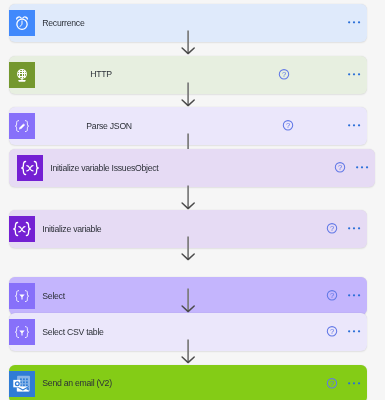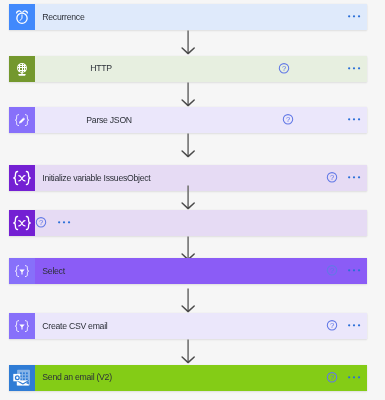--- a/index.html
+++ b/index.html
@@ -5,30 +5,31 @@
 <style>
   html,body{margin:0;padding:0;}
   body{
     width:385px;height:400px;overflow:hidden;
     background:#f6f6f6;
     font-family:"Liberation Sans", sans-serif;
   }
   #flow{position:relative;width:385px;height:400px;background:#f6f6f6;}
 
   .card{
-    position:absolute;left:9px;width:358px;height:26px;
+    position:absolute;left:9px;width:358px;height:38px;
     display:flex;align-items:center;
     box-shadow:0 0.7px 1.7px rgba(0,0,0,0.085), 0 0 1px rgba(0,0,0,0.07);
+    border-radius:6px;
   }
   .card.s0{top:4px;background:#dfeafb;}
   .card.s1{top:55.5px;background:#e7efe0;gap:48px;}
   .card.s2{top:107px;background:#ebe7fb;gap:44px;}
-  .card.s3{top:165px;background:#e6dbf4;}
+  .card.s3{top:149px;background:#e6dbf4;padding-left:8px;}
   .card.s4{top:210px;background:#e6dbf4;}
-  .card.s5{top:258px;background:#8b5cf6;align-items:center;}
+  .card.s5{top:277px;background:#c4b5fd;align-items:center;}
   .card.s6{top:313px;background:#ebe7fb;}
   .card.s7{top:364.5px;background:#84cc16;}
 
   .icon-sq{
     width:26px;height:26px;flex:0 0 26px;
     position:relative;overflow:hidden;
   }
   .icon-sq svg{display:block;position:absolute;left:0;top:0;}
   .bg-blue{background:#4189fc;}
   .bg-green{background:#74982e;}
@@ -255,20 +256,21 @@
       </svg>
   </div>
 
   <div class="card s4">
     <div class="icon-sq bg-purple">
       <svg width="26" height="26" viewBox="0 0 26 26">
           <use href="#ic-braces-bold"></use>
           <use href="#ic-script-x"></use>
         </svg>
     </div>
+    <div class="card-title">Initialize variable</div>
     <div class="help-btn">
       <svg width="12" height="12" viewBox="0 0 12 12">
           <circle cx="6" cy="5.3" r="4.7" fill="none" stroke="#6279e6" stroke-width="1.05"></circle>
           <text x="6.05" y="8.0" font-family="Liberation Sans, sans-serif" font-size="7.6" fill="#5b74e8" text-anchor="middle">?</text>
         </svg>
     </div>
     <div class="more-btn">
       <svg width="14" height="12" viewBox="0 0 14 12">
           <use href="#ic-more-dots"></use>
         </svg>
@@ -308,21 +310,21 @@
       </svg>
   </div>
 
   <div class="card s6">
     <div class="icon-sq bg-violet">
       <svg width="26" height="26" viewBox="0 0 26 26">
           <use href="#ic-braces-thin"></use>
           <use href="#ic-funnel"></use>
         </svg>
     </div>
-    <div class="card-title">Create CSV email</div>
+    <div class="card-title">Select CSV table</div>
     <div class="help-btn">
       <svg width="12" height="12" viewBox="0 0 12 12">
           <circle cx="6" cy="5.3" r="4.7" fill="none" stroke="#6279e6" stroke-width="1.05"></circle>
           <text x="6.05" y="8.0" font-family="Liberation Sans, sans-serif" font-size="7.6" fill="#5b74e8" text-anchor="middle">?</text>
         </svg>
     </div>
     <div class="more-btn">
       <svg width="14" height="12" viewBox="0 0 14 12">
           <use href="#ic-more-dots"></use>
         </svg>

